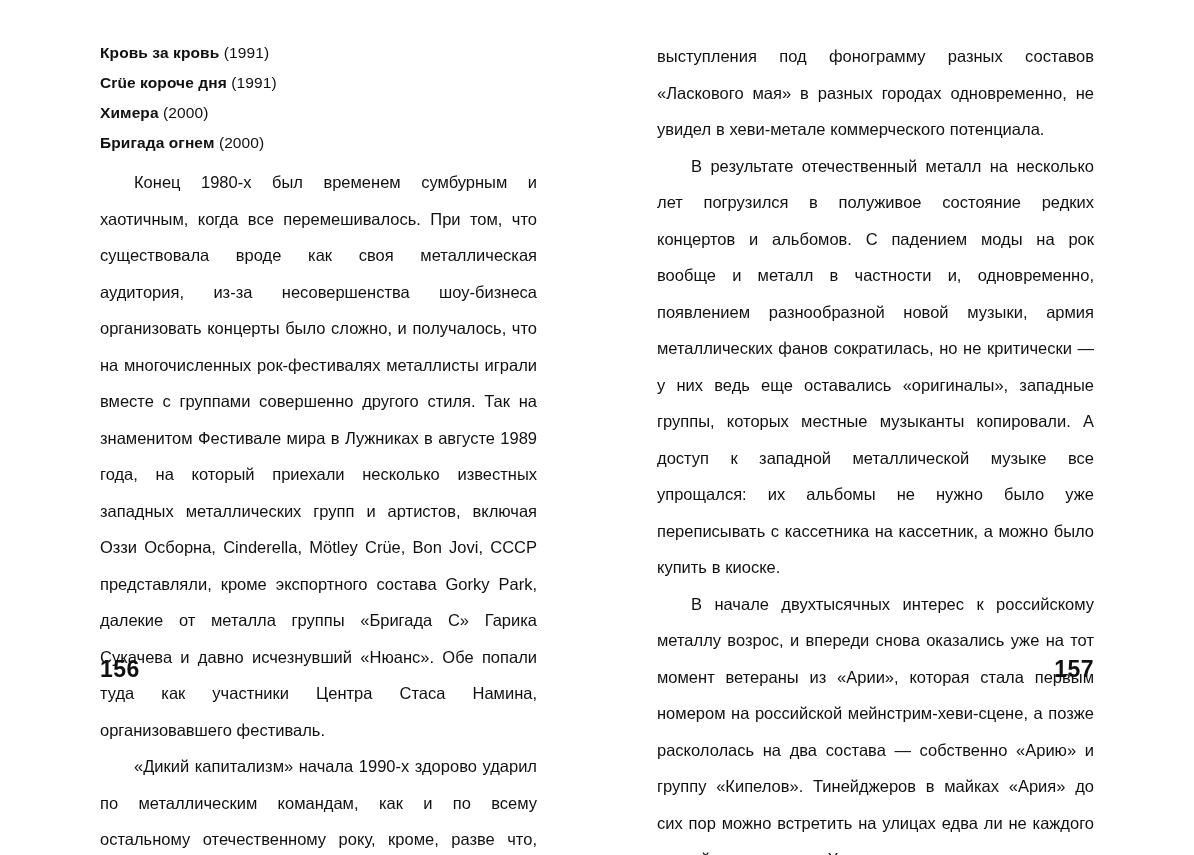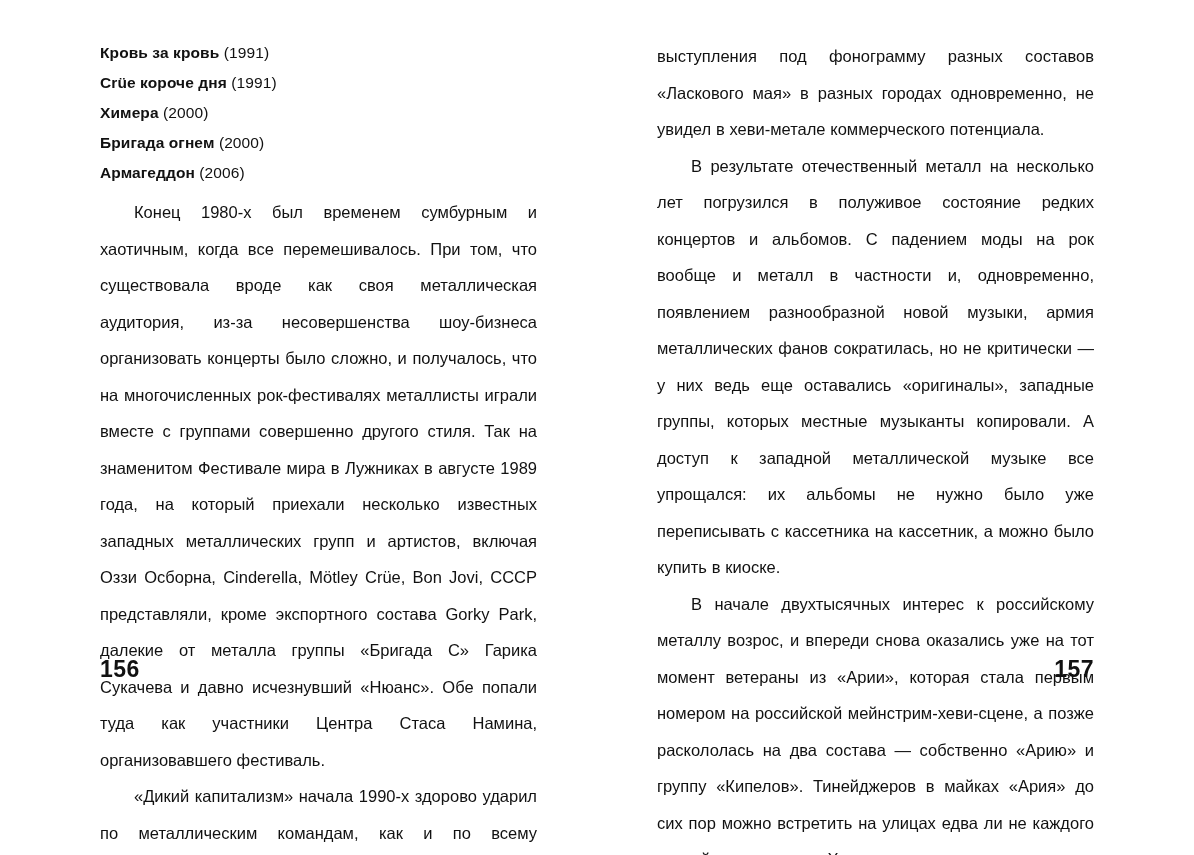--- a/index.html
+++ b/index.html
@@ -110,24 +110,20 @@
         <span class="disc-year">(1991)</span>
       </li>
       <li class="disc-item">
         <span class="disc-title">Химера</span>
         <span class="disc-year">(2000)</span>
       </li>
       <li class="disc-item">
         <span class="disc-title">Бригада огнем</span>
         <span class="disc-year">(2000)</span>
       </li>
-      <li class="disc-item">
-        <span class="disc-title">Армагеддон</span>
-        <span class="disc-year">(2006)</span>
-      </li>
     </ul>
 
     <p class="body">Конец 1980-х был временем сумбурным и хаотичным, когда все перемешивалось. При том, что существовала вроде как своя металлическая аудитория, из-за несовершенства шоу-бизнеса организовать концерты было сложно, и получалось, что на многочисленных рок-фестивалях металлисты играли вместе с группами совершенно другого стиля. Так на знаменитом Фестивале мира в Лужниках в августе 1989 года, на который приехали несколько известных западных металлических групп и артистов, включая Оззи Осборна, Cinderella, Mötley Crüe, Bon Jovi, СССР представляли, кроме экспортного состава Gorky Park, далекие от металла группы «Бригада С» Гарика Сукачева и давно исчезнувший «Нюанс». Обе попали туда как участники Центра Стаса Намина, организовавшего фестиваль.</p>
     <p class="body">«Дикий капитализм» начала 1990-х здорово ударил по металлическим командам, как и по всему остальному отечественному року, кроме, разве что, команд, которые уже смогли завоевать массовую аудиторию. Только еще формирующийся частный шоу-бизнес, начавший с фокусов вроде</p>
 
     <div class="folio folio-left">156</div>
   </div>
 
   <div class="gutter"></div>
 

